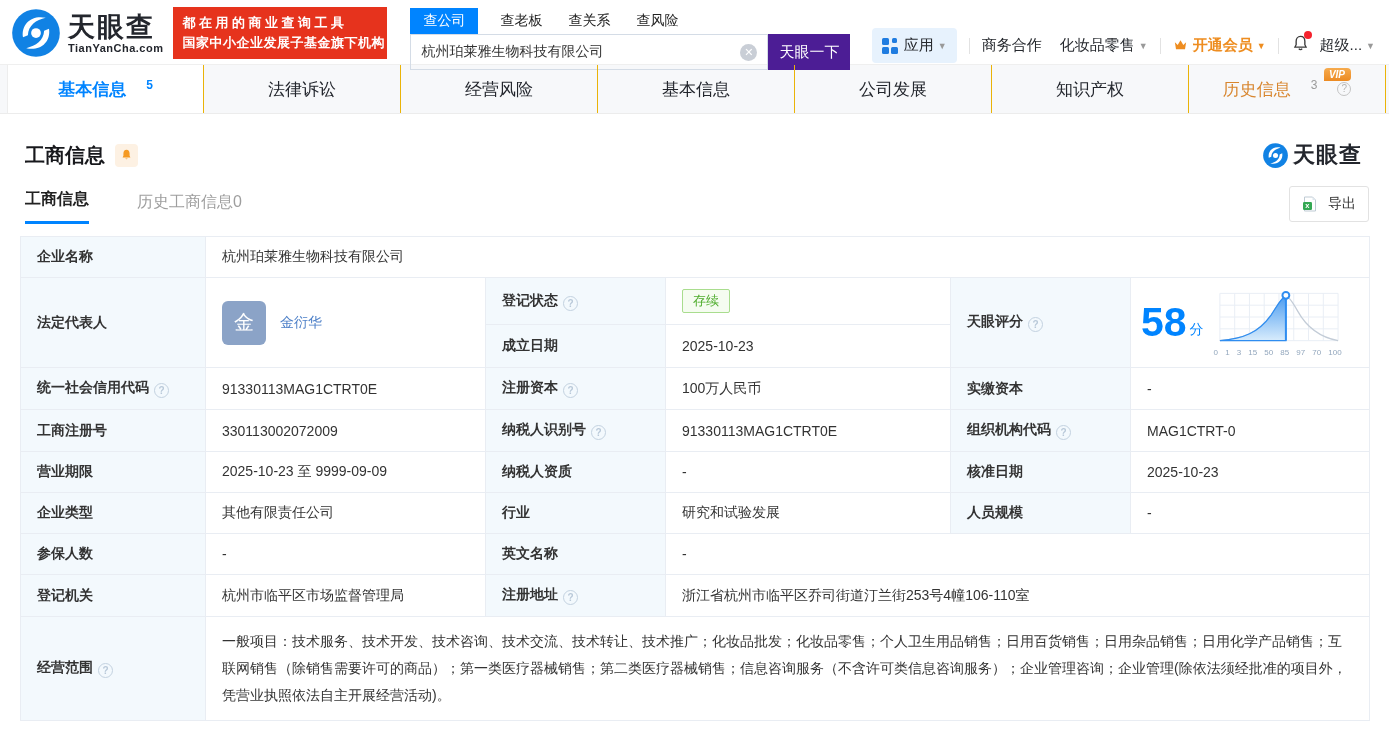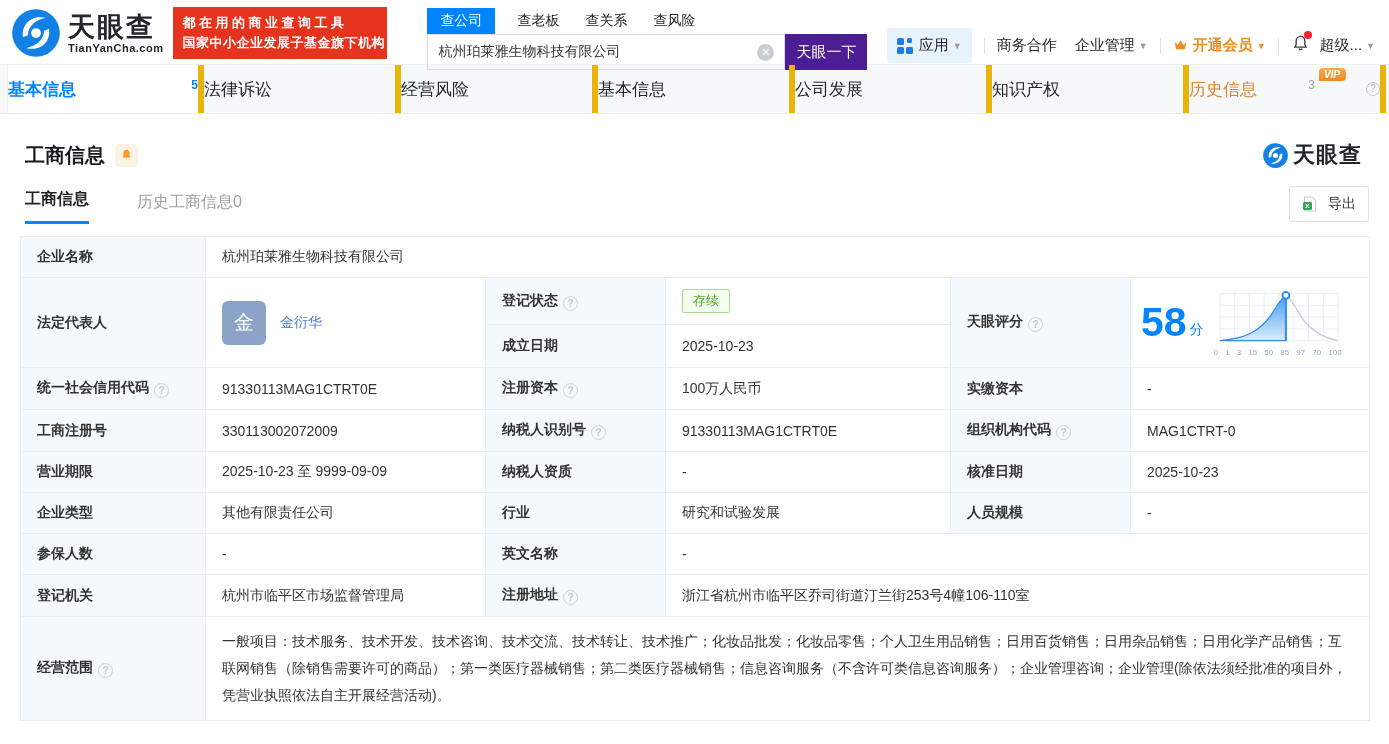--- a/index.html
+++ b/index.html
@@ -10,21 +10,21 @@
   .header { display:flex; align-items:flex-start; padding:7px 14px 0 10px; height:64px; background:#fff; }
   .logo-wrap { display:flex; align-items:center; cursor:pointer; }
   .logo-swirl { width:52px; height:52px; }
   .logo-text { margin-left:6px; }
   .logo-cn { font-size:27px; font-weight:bold; color:#23262d; letter-spacing:2px; line-height:30px; }
   .logo-en { font-size:11px; font-weight:bold; color:#23262d; letter-spacing:.5px; }
   .promo { margin-left:10px; background:#e6331d; color:#fff; width:214px; height:52px; display:flex; flex-direction:column; justify-content:center; padding:0 9px; }
   .promo-l1 { font-size:13px; letter-spacing:3.5px; font-weight:bold; line-height:20px; white-space:nowrap; }
   .promo-l2 { font-size:13px; letter-spacing:.5px; font-weight:bold; line-height:20px; white-space:nowrap; }
 
-  .search-wrap { margin-left:40px; }
+  .search-wrap { margin-left:23px; }
   .search-tabs { display:flex; align-items:flex-end; height:27px; }
   .search-tab { font-size:14px; color:#222; margin-right:26px; padding:4px 0; cursor:pointer; }
   .search-tab.active { background:#0084ff; color:#fff; padding:4px 13px; margin-right:22px; }
   .search-row { display:flex; }
   .search-input-box { width:358px; height:36px; border:1px solid #d4dce6; display:flex; align-items:center; padding:0 10px; }
   .search-input-box input { border:none; outline:none; flex:1; font-size:14px; color:#333; font-family:inherit; }
   .clear-icon { width:17px; height:17px; border-radius:50%; background:#c9ced6; color:#fff; font-size:11px; line-height:17px; text-align:center; cursor:pointer; }
   .search-btn { width:82px; height:36px; background:#4c1d95; color:#fff; font-size:15px; border:none; cursor:pointer; font-family:inherit; }
 
   .right-nav { margin-left:auto; margin-top:21px; display:flex; align-items:center; }
@@ -36,21 +36,21 @@
   .grid-icon i:nth-child(2) { width:5px; height:5px; margin-left:1px; }
   .vdiv { width:1px; height:16px; background:#e2e2e2; margin:0 12px; }
   .vip-nav { color:#ee8d20; font-weight:bold; }
   .vip-nav .caret { color:#ee8d20; }
   .crown-icon { margin-right:5px; display:inline-flex; }
   .bell-wrap { position:relative; margin-right:10px; cursor:pointer; }
   .red-dot { position:absolute; top:-2px; right:-2px; width:8px; height:8px; border-radius:50%; background:#f5222d; }
 
   
   .tabbar { display:flex; height:50px; background:#f7f8fa; border-top:1px solid #efefef; border-bottom:1px solid #ececec; padding-left:7px; }
-  .mtab { width:197px; display:flex; align-items:center; justify-content:space-between; font-size:17px; color:#23262d; cursor:pointer; border-right:6px solid #eab308; position:relative; }
+  .mtab { width:197px; display:flex; align-items:center; justify-content:center; font-size:17px; color:#23262d; cursor:pointer; border-right:1px solid #eab308; position:relative;gap:16px; }
   .mtab.active { background:#fff; color:#0084ff; font-weight:bold; border-left:1px solid #ededed; }
   .mtab .cnt { font-size:12px; margin-left:4px; align-self:flex-start; margin-top:13px; }
   .mtab.history { color:#d8862f; }
   .mtab.history .cnt { color:#9a9a9a; }
   .vip-badge { position:absolute; top:3px; right:34px; background:linear-gradient(#f6ab4e,#ec8a22); color:#fff; font-size:10px; font-style:italic; font-weight:bold; padding:1px 6px 1px 5px; border-radius:4px 4px 4px 0; }
   .help-sm { width:14px; height:14px; border-radius:50%; border:1px solid #c4c4c4; color:#b5b5b5; font-size:10px; line-height:12px; text-align:center; margin-left:4px; display:inline-block; }
 
   
   .section-head { display:flex; align-items:center; padding:26px 25px 0 25px; }
   .section-title { font-size:20px; font-weight:bold; color:#17181c; }
@@ -131,21 +131,21 @@
           </span>
         <span>应用</span>
         <span class="caret">▼</span>
       </div>
       <span class="vdiv"></span>
       <div class="nav-item">
         <span>商务合作</span>
       </div>
       <span style="width:18px"></span>
       <div class="nav-item">
-        <span>企业管理</span>
+        <span>化妆品零售</span>
         <span class="caret">▼</span>
       </div>
       <span class="vdiv"></span>
       <div class="nav-item vip-nav">
         <span class="crown-icon">
           <svg width="15" height="15" viewBox="0 0 16 16">
               <path d="M2 4.5 L5 7.5 L8 2.5 L11 7.5 L14 4.5 L12.8 12 L3.2 12 Z" fill="#ee8d20"></path>
             </svg>
         </span>
         <span>开通会员</span>

